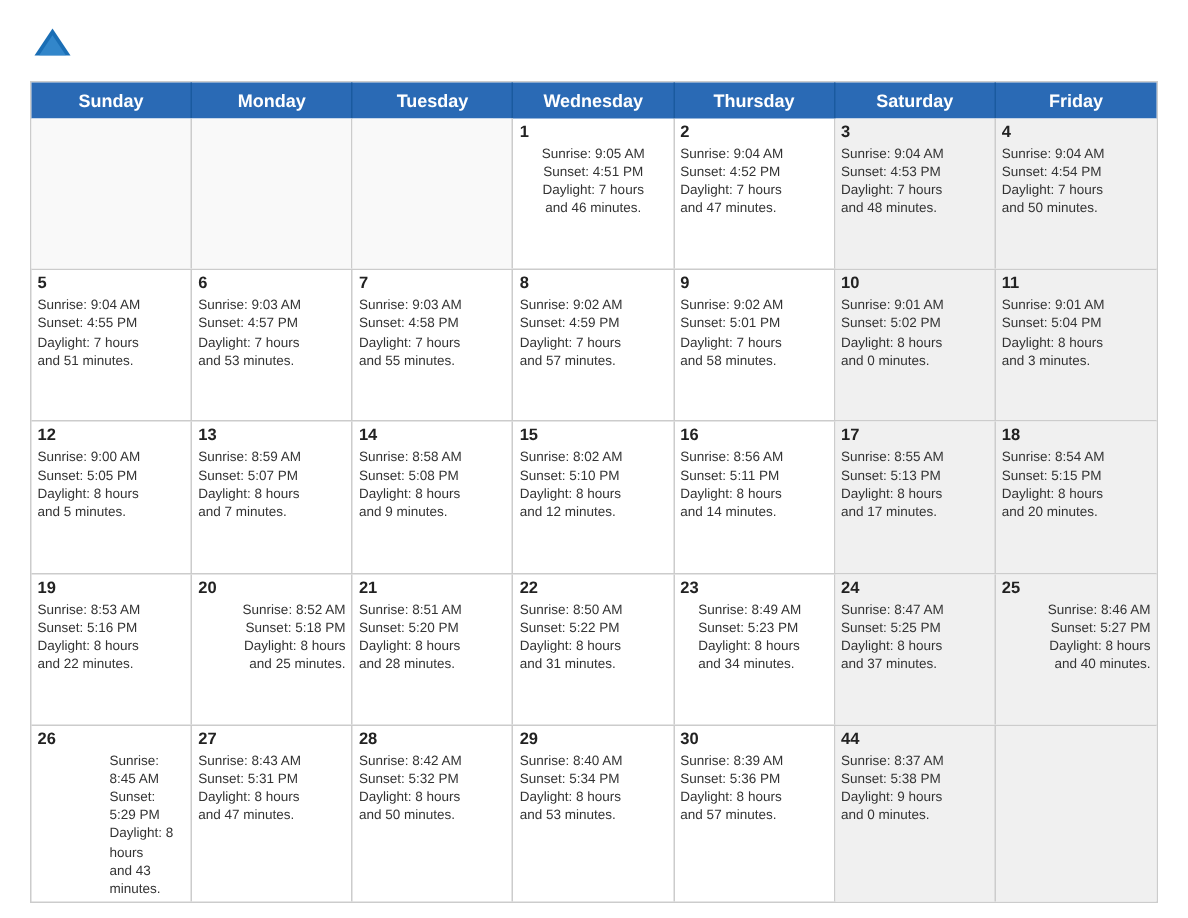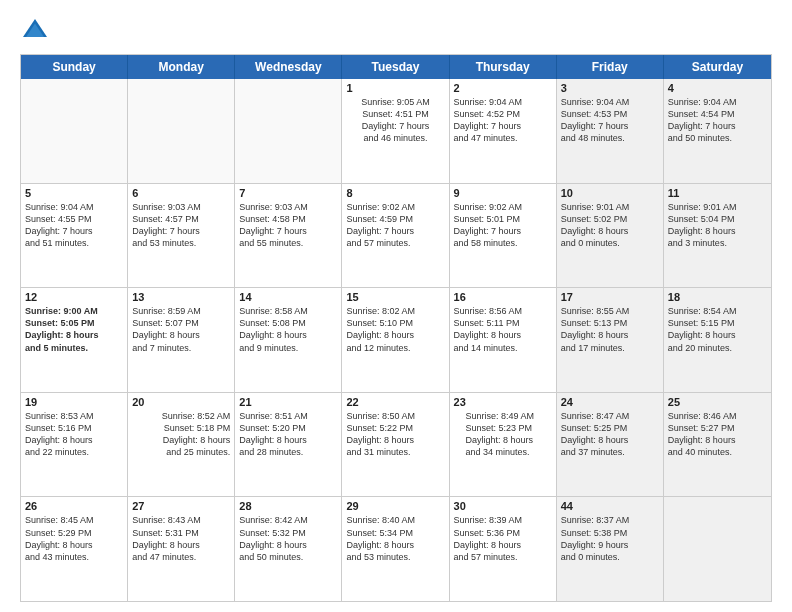--- a/index.html
+++ b/index.html
@@ -133,25 +133,25 @@
     <div class="title-block">
       <div class="main-title"></div>
       <div class="sub-title"></div>
     </div>
   </div>
 
   <div class="calendar">
     <div class="cal-header-row">
     <div class="cal-header-cell">Sunday</div>
         <div class="cal-header-cell">Monday</div>
+        <div class="cal-header-cell">Tuesday</div>
         <div class="cal-header-cell">Wednesday</div>
-        <div class="cal-header-cell">Tuesday</div>
         <div class="cal-header-cell">Thursday</div>
+        <div class="cal-header-cell">Saturday</div>
         <div class="cal-header-cell">Friday</div>
-        <div class="cal-header-cell">Saturday</div>
       </div>
     <div class="cal-body">
     <div class="cal-row">
           <div class="cal-cell empty"></div>
           <div class="cal-cell empty"></div>
           <div class="cal-cell empty"></div>
           <div class="cal-cell">
             <div class="day-num">1</div>
             <div class="cell-text" style="white-space: pre-line; text-align: center;">Sunrise: 9:05 AM
 Sunset: 4:51 PM
@@ -227,21 +227,21 @@
             <div class="day-num">11</div>
             <div class="cell-text" style="white-space: pre-line;">Sunrise: 9:01 AM
 Sunset: 5:04 PM
 Daylight: 8 hours
 and 3 minutes.</div>
           </div>
         </div>
         <div class="cal-row">
           <div class="cal-cell">
             <div class="day-num">12</div>
-            <div class="cell-text" style="white-space: pre-line; font-weight: bold;">Sunrise: 9:00 AM
+            <div class="cell-text" style="white-space: pre-line;">Sunrise: 9:00 AM
 Sunset: 5:05 PM
 Daylight: 8 hours
 and 5 minutes.</div>
           </div>
           <div class="cal-cell">
             <div class="day-num">13</div>
             <div class="cell-text" style="white-space: pre-line;">Sunrise: 8:59 AM
 Sunset: 5:07 PM
 Daylight: 8 hours
 and 7 minutes.</div>
@@ -320,30 +320,30 @@
           </div>
           <div class="cal-cell shaded">
             <div class="day-num">24</div>
             <div class="cell-text" style="white-space: pre-line;">Sunrise: 8:47 AM
 Sunset: 5:25 PM
 Daylight: 8 hours
 and 37 minutes.</div>
           </div>
           <div class="cal-cell shaded">
             <div class="day-num">25</div>
-            <div class="cell-text" style="white-space: pre-line;">Sunrise: 8:46 AM
+            <div class="cell-text" style="white-space: pre-line; text-align: right;">Sunrise: 8:46 AM
 Sunset: 5:27 PM
 Daylight: 8 hours
 and 40 minutes.</div>
           </div>
         </div>
         <div class="cal-row">
           <div class="cal-cell">
             <div class="day-num">26</div>
-            <div class="cell-text" style="white-space: pre-line;">Sunrise: 8:45 AM
+            <div class="cell-text" style="white-space: pre-line; margin-left: 48px;">Sunrise: 8:45 AM
 Sunset: 5:29 PM
 Daylight: 8 hours
 and 43 minutes.</div>
           </div>
           <div class="cal-cell">
             <div class="day-num">27</div>
             <div class="cell-text" style="white-space: pre-line;">Sunrise: 8:43 AM
 Sunset: 5:31 PM
 Daylight: 8 hours
 and 47 minutes.</div>

